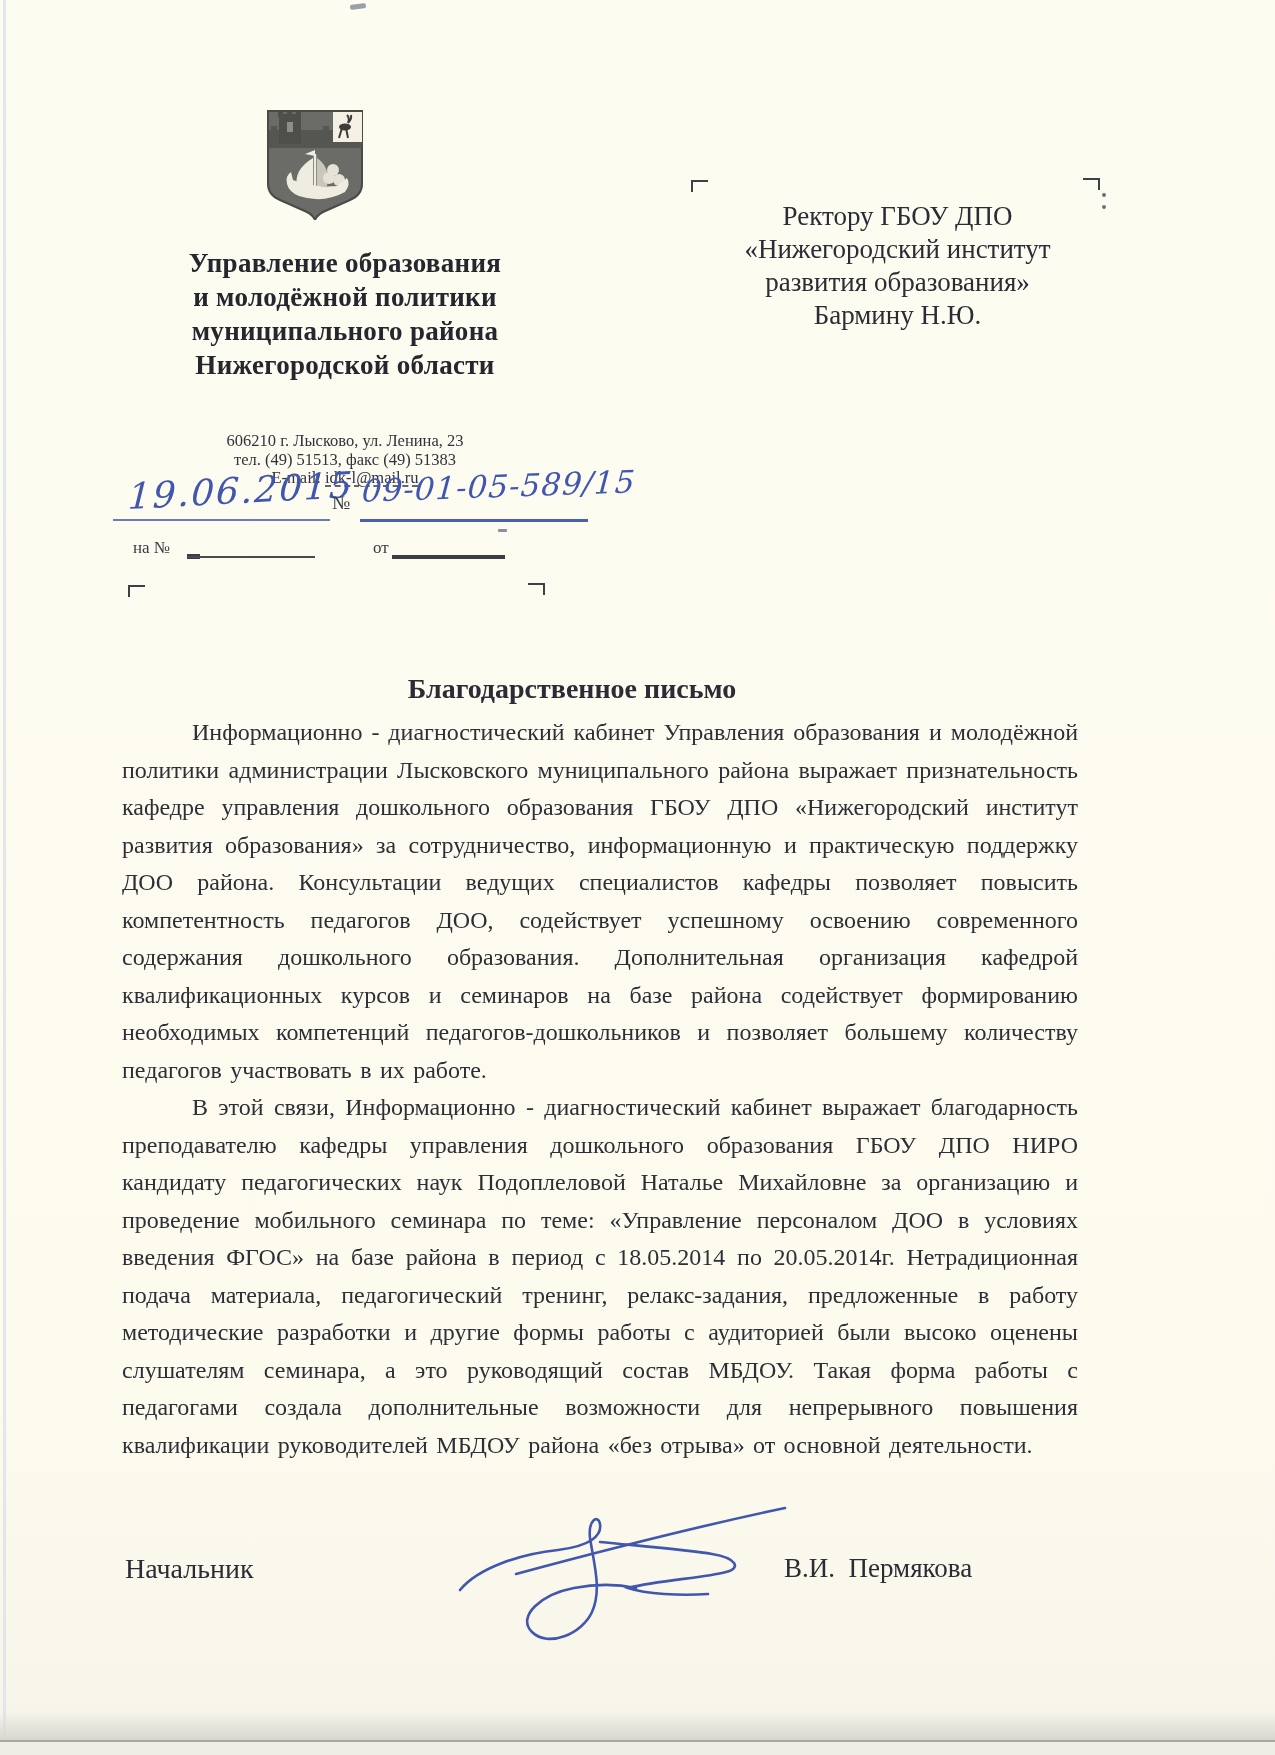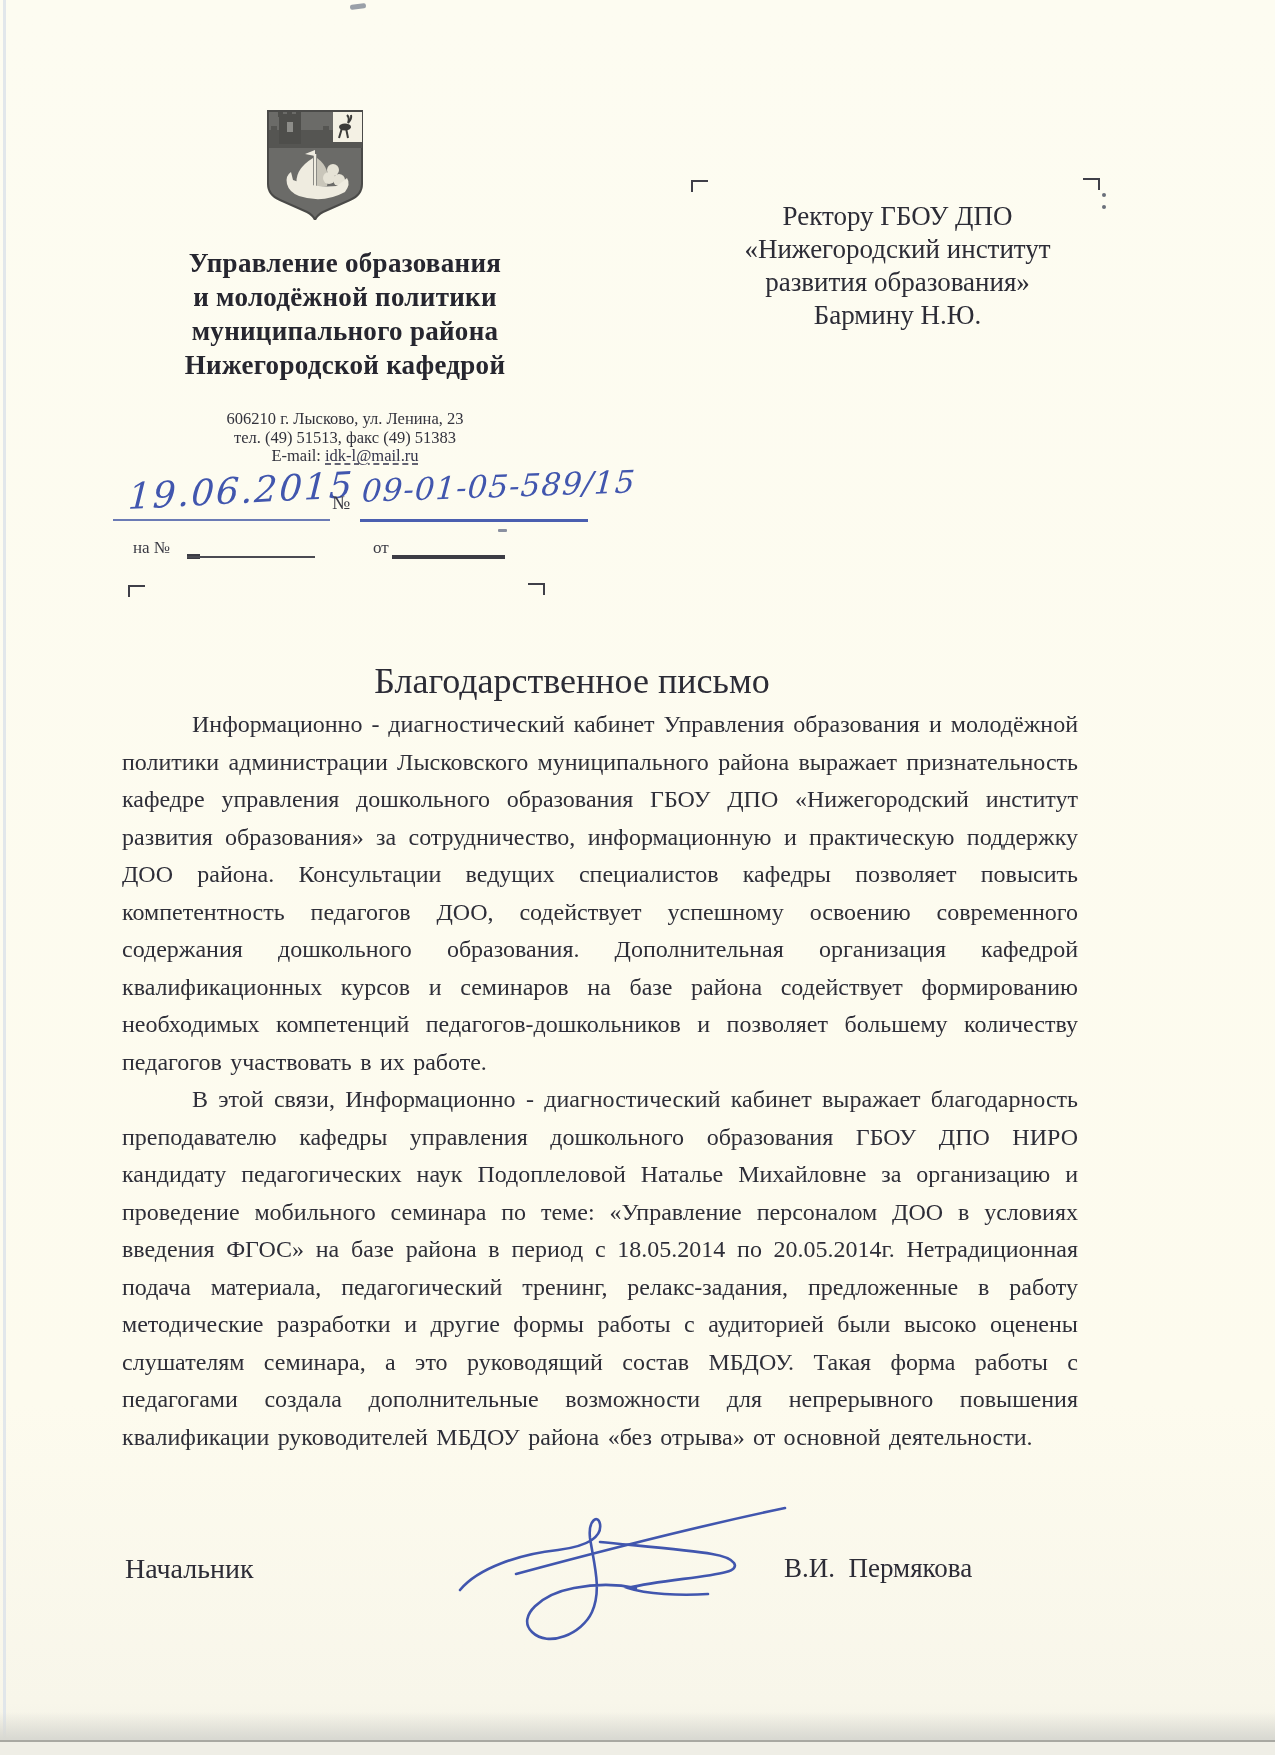--- a/index.html
+++ b/index.html
@@ -21,21 +21,21 @@
   .colon-mark i+i{margin-top:8px;}
   .small-dash{left:498px;top:529px;width:9px;height:3px;background:#8a90a0;border-radius:1px;}
   .bottom-shadow{left:0;top:1712px;width:1275px;height:28px;background:linear-gradient(180deg,rgba(253,251,238,0) 0%,#d9d9d2 95%);}
   .bottom-line{left:0;top:1740px;width:1275px;height:2px;background:#a8a8a2;}
   .bottom-strip{left:0;top:1742px;width:1275px;height:13px;background:#efeee6;}
 
   
   .crest{left:263px;top:108px;width:104px;height:112px;}
   .org-block{left:95px;top:246px;width:500px;text-align:center;
     font-weight:bold;font-size:27px;line-height:34px;color:#26262f;letter-spacing:.3px;}
-  .addr-block{left:95px;top:410px;width:500px;text-align:center;
+  .addr-block{left:95px;top:432px;width:500px;text-align:center;
     font-size:16.5px;line-height:18.5px;color:#32323c;}
   .email-link{text-decoration:underline;text-decoration-style:dashed;text-underline-offset:3px;color:#32324a;}
 
   
   .hand{font-family:"DejaVu Serif", serif;font-style:italic;color:#4156ae;}
   .hand-date{left:128px;top:470px;font-size:36px;transform:rotate(-3deg) skewX(-6deg);letter-spacing:2px;}
   .date-underline{left:113px;top:519px;width:217px;height:2px;background:#6b7bb5;}
   .num-label{left:332px;top:492px;font-size:19px;color:#3a3a44;}
   .hand-num{left:362px;top:468px;font-size:31px;transform:rotate(-2deg) skewX(-6deg);letter-spacing:1px;white-space:nowrap;}
   .num-underline{left:360px;top:519px;width:228px;height:3px;background:#4a5fb0;}
@@ -53,21 +53,21 @@
   .c-recip-r{left:1083px;top:178px;}
   .c-ref-l{left:128px;top:585px;}
   .c-ref-r{left:528px;top:583px;}
 
   
   .recipient{left:700px;top:200px;width:395px;text-align:center;
     font-size:27px;line-height:33px;color:#2c2c36;}
 
   
   .body-block{left:122px;top:660px;width:956px;}
-  .letter-title{text-align:center;font-size:36px;line-height:34px;margin:4px 56px 8px 0;color:#2c2c36;}
+  .letter-title{text-align:center;font-size:28px;line-height:34px;margin:12px 56px 8px 0;color:#2c2c36;font-weight:bold;}
   .body-block p{margin:0;font-size:24px;line-height:37.5px;text-align:justify;
     text-indent:70px;word-spacing:.1em;color:#2e2e38;}
 
   
   .sig-position{left:125px;top:1553px;font-size:28px;color:#2c2c36;}
   .sig-name{left:784px;top:1553px;font-size:27px;color:#2c2c36;white-space:pre;}
   .sig-scribble{left:450px;top:1502px;width:345px;height:155px;}
 </style>
 </head>
 <body>
@@ -114,21 +114,21 @@
           <circle cx="70" cy="62" r="6" fill="#e6e3d6"></circle>
         <path d="M24,76 Q22,68 28,64 L30,72 Q50,80 74,78 L84,70 Q88,76 82,84 Q60,96 36,88 Q26,84 24,76 Z" fill="#efece0"></path>
       </g>
     </svg>
   </div>
 
   <div class="abs org-block">
     <div>Управление образования</div>
     <div>и молодёжной политики</div>
     <div>муниципального района</div>
-    <div>Нижегородской кафедрой</div>
+    <div>Нижегородской области</div>
   </div>
 
   <div class="abs addr-block">
     <div>606210 г. Лысково, ул. Ленина, 23</div>
     <div>тел. (49) 51513, факс (49) 51383</div>
     <div>
       <span>E-mail: </span><span class="email-link">idk-l@mail.ru</span>
     </div>
   </div>
 

